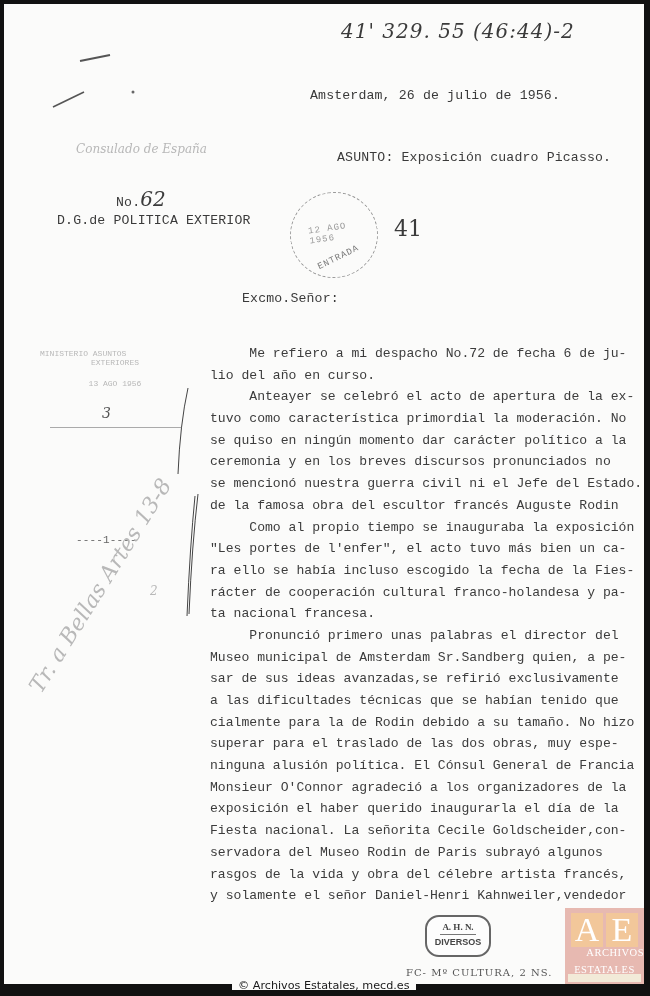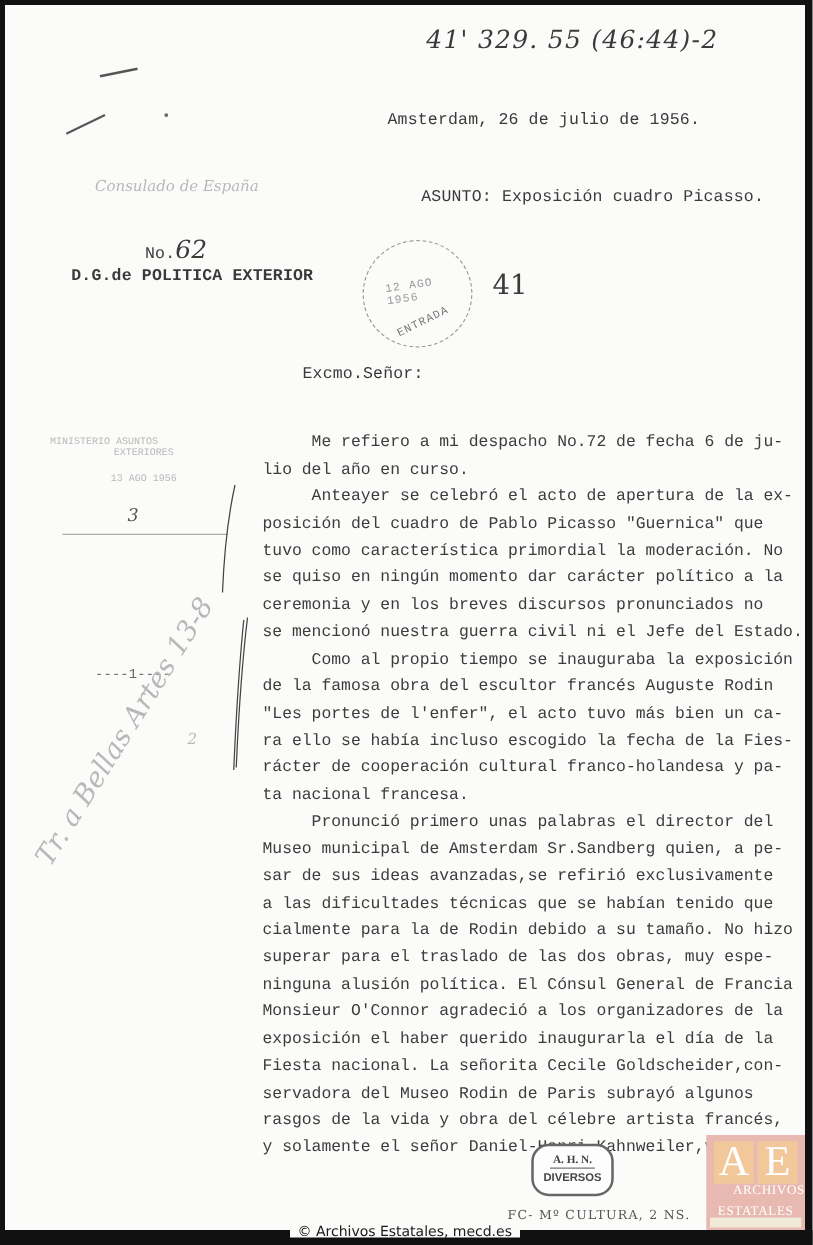--- a/index.html
+++ b/index.html
@@ -56,21 +56,21 @@
   <div class="abs hand" style="left:337px;top:15px;font-size:20px;letter-spacing:1px;">41' 329. 55 (46:44)-2</div>
 
   <div class="abs typed" style="left:306px;top:84px;">Amsterdam, 26 de julio de 1956.</div>
 
   <div class="abs hand faint" style="left:72px;top:138px;font-size:12px;">Consulado de España</div>
 
   <div class="abs" style="left:112px;top:183px;">
     <span class="typed">No.</span><span class="hand" style="font-size:20px;">62</span>
   </div>
 
-  <div class="abs typed" style="left:53px;top:209px;font-weight:bold;">D.G.de POLITICA EXTERIOR</div>
+  <div class="abs typed" style="left:53px;top:209px;">D.G.de POLITICA EXTERIOR</div>
 
   <div class="abs typed" style="left:333px;top:146px;">ASUNTO: Exposición cuadro Picasso.</div>
 
   <div class="stamp-oval">
     <div class="txt">12 AGO 1956</div>
     <div class="txt2">ENTRADA</div>
   </div>
 
   <div class="abs hand" style="left:390px;top:212px;font-size:22px;font-style:normal;">41</div>
 
@@ -92,27 +92,26 @@
 
   <div class="abs typed faint" style="left:72px;top:530px;font-size:11px;color:#666;">----1----</div>
 
   <div class="abs hand faint" style="left:20px;top:680px;font-size:22px;transform:rotate(-58deg);transform-origin:left top;white-space:nowrap;">Tr. a Bellas Artes 13-8</div>
   <div class="abs hand faint" style="left:146px;top:580px;font-size:12px;">2</div>
 
   <div class="body-text">
     <div class="line">     Me refiero a mi despacho No.72 de fecha 6 de ju-</div>
     <div class="line">lio del año en curso.</div>
     <div class="line">     Anteayer se celebró el acto de apertura de la ex-</div>
-    <div class="line">posición del cuadro de Pablo Picasso "Guernica" que</div>
     <div class="line">tuvo como característica primordial la moderación. No</div>
     <div class="line">se quiso en ningún momento dar carácter político a la</div>
     <div class="line">ceremonia y en los breves discursos pronunciados no</div>
     <div class="line">se mencionó nuestra guerra civil ni el Jefe del Estado.</div>
+    <div class="line">de la famosa obra del escultor francés Auguste Rodin</div>
     <div class="line">     Como al propio tiempo se inauguraba la exposición</div>
-    <div class="line">de la famosa obra del escultor francés Auguste Rodin</div>
     <div class="line">"Les portes de l'enfer", el acto tuvo más bien un ca-</div>
     <div class="line">ra ello se había incluso escogido la fecha de la Fies-</div>
     <div class="line">rácter de cooperación cultural franco-holandesa y pa-</div>
     <div class="line">ta nacional francesa.</div>
     <div class="line">     Pronunció primero unas palabras el director del</div>
     <div class="line">Museo municipal de Amsterdam Sr.Sandberg quien, a pe-</div>
     <div class="line">sar de sus ideas avanzadas,se refirió exclusivamente</div>
     <div class="line">a las dificultades técnicas que se habían tenido que</div>
     <div class="line">cialmente para la de Rodin debido a su tamaño. No hizo</div>
     <div class="line">superar para el traslado de las dos obras, muy espe-</div>

